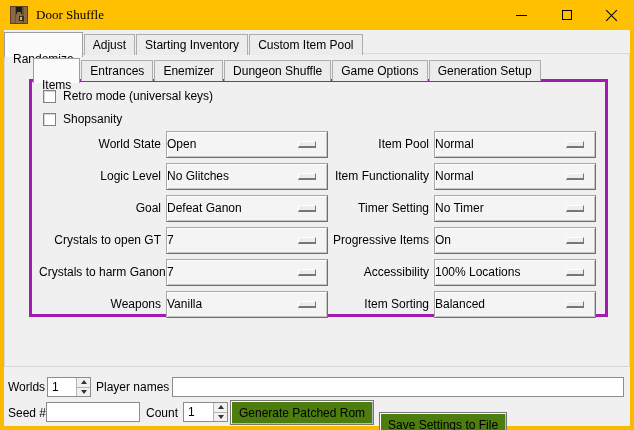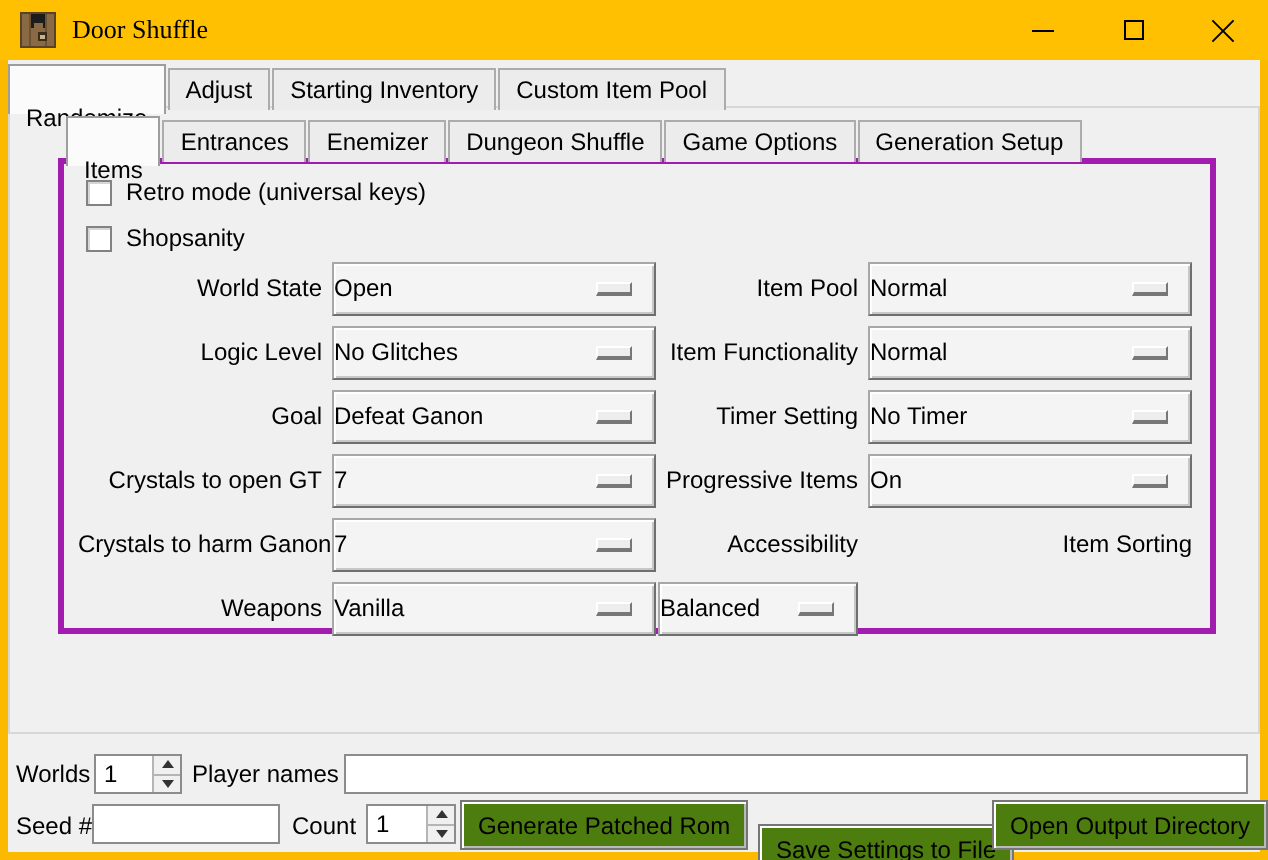--- a/index.html
+++ b/index.html
@@ -169,20 +169,24 @@
         <div class="dropdown">
           <span class="dd-value">No Timer</span>
           <span class="dd-indicator"></span>
         </div>
         <div class="set-label">Progressive Items</div>
         <div class="dropdown">
           <span class="dd-value">On</span>
           <span class="dd-indicator"></span>
         </div>
         <div class="set-label">Accessibility</div>
+        <div class="dropdown">
+          <span class="dd-value">100% Locations</span>
+          <span class="dd-indicator"></span>
+        </div>
         <div class="set-label">Item Sorting</div>
         <div class="dropdown">
           <span class="dd-value">Balanced</span>
           <span class="dd-indicator"></span>
         </div>
       </div>
   </div>
 
   <div id="main-tabs" class="tabbar">
       <div class="tab active">Randomize</div>
@@ -223,15 +227,14 @@
       <div class="spin-btn">
           <span class="tri-up"></span>
         </div>
       <div class="spin-btn">
           <span class="tri-down"></span>
         </div>
     </div>
   </div>
   <button class="btn" style="left:230px; top:400px;">Generate Patched Rom</button>
   <button class="btn" style="left:379px; top:412px;text-decoration:underline;">Save Settings to File</button>
-  <button class="btn" style="left:496px; top:400px;">Open Output Directory</button>
 
 </div>
 
 </body></html>

